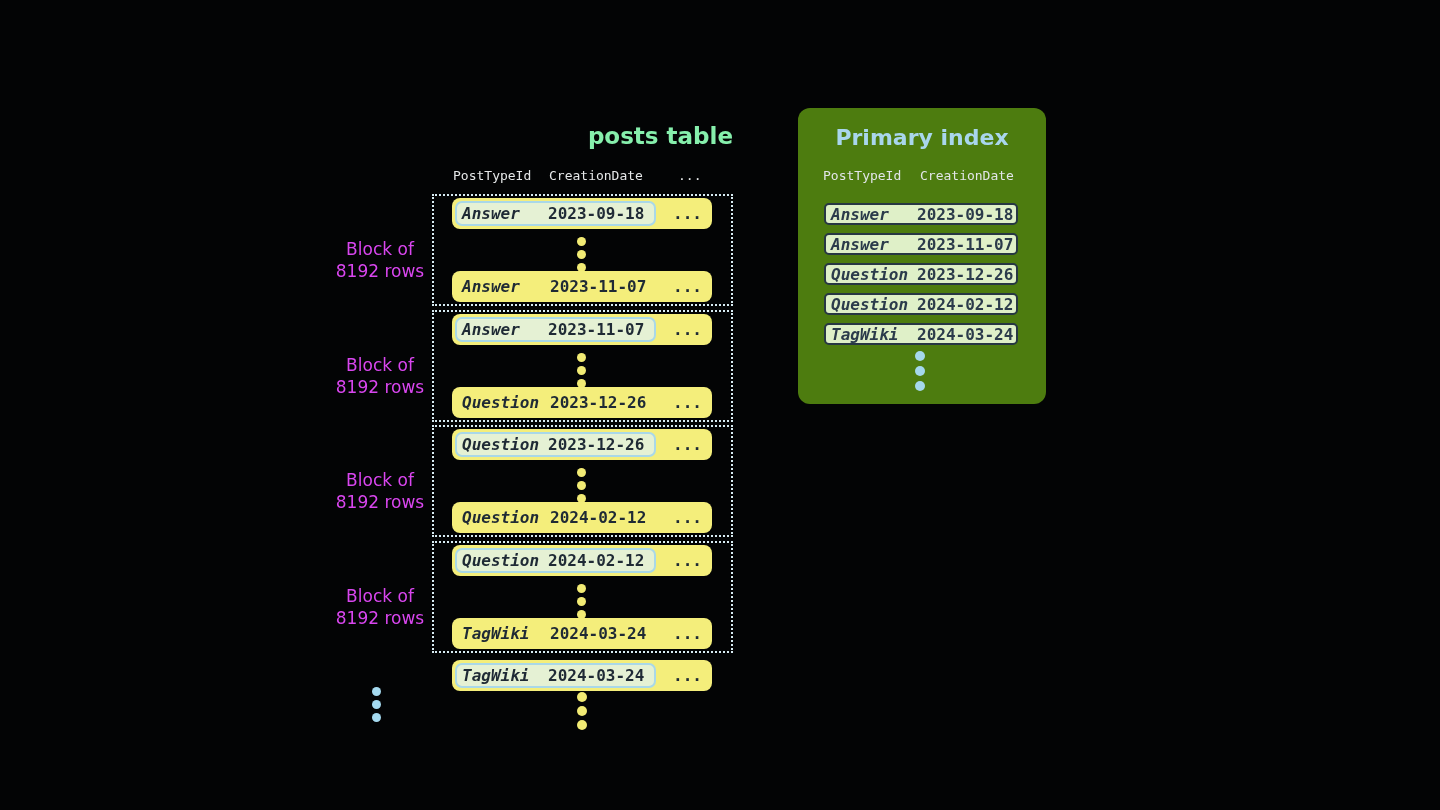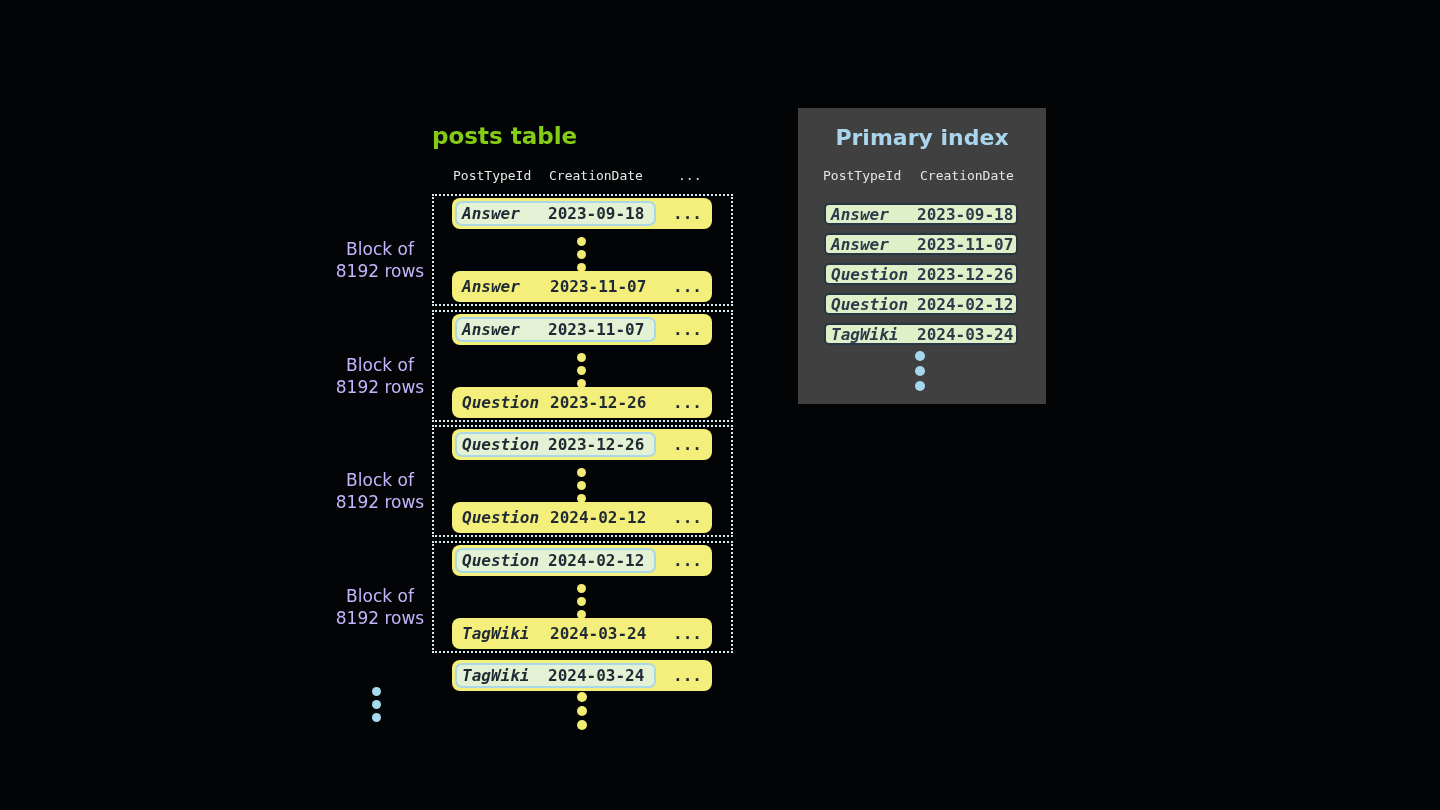--- a/index.html
+++ b/index.html
@@ -1,33 +1,33 @@
 <!DOCTYPE html>
 <html><head>
 <meta charset="utf-8">
 <style>
   html,body{margin:0;padding:0;background:#030405;}
   body{width:1440px;height:810px;position:relative;overflow:hidden;
        font-family:"DejaVu Sans",sans-serif;}
   .abs{position:absolute;}
 
   
-  .posts-title{left:432px;top:122px;width:301px;text-align:left;
-    font-size:23px;font-weight:600;color:#84cc16;line-height:28px;}
+  .posts-title{left:432px;top:122px;width:301px;text-align:right;
+    font-size:23px;font-weight:600;color:#86efac;line-height:28px;}
   .posts-header{left:432px;top:168px;width:301px;height:16px;
     font-family:"DejaVu Sans Mono",monospace;font-size:13px;color:#e6e8e9;}
   .posts-header span{position:absolute;top:0;line-height:16px;}
   .ph-c1{left:21px;} .ph-c2{left:117px;} .ph-el{left:246px;}
 
   .block{left:432px;width:301px;height:112px;box-sizing:border-box;
     border:2px dotted #d7ebf2;}
   .b1{top:194px;} .b2{top:310px;} .b3{top:425px;} .b4{top:541px;}
 
   .block-label{left:-139px;top:43px;width:170px;text-align:center;
-    font-size:17px;line-height:21.5px;color:#c4b5fd;}
+    font-size:17px;line-height:21.5px;color:#d946ef;}
 
   .row{width:260px;height:31px;background:#f4ee7b;border-radius:8px;
     display:flex;align-items:center;position:absolute;
     font-family:"DejaVu Sans Mono",monospace;font-size:16px;font-weight:bold;
     color:#1f2a35;}
   .row.in-block{left:18px;}
   .row.first{top:2px;} .row.last{bottom:2px;}
   .row .pad{padding-left:10px;display:flex;align-items:center;}
   .cell-type{display:inline-block;width:88px;font-style:italic;}
   .row-el{position:absolute;right:10px;}
@@ -42,22 +42,22 @@
   .blockdots{left:143px;top:41px;}
   .blockdots .dot{width:9px;height:9px;background:#f2eb74;}
 
   .tail-row{left:452px;top:660px;}
   .taildots{left:577px;top:692px;gap:4px;}
   .taildots .dot{width:10px;height:10px;background:#f2eb74;}
   .moreblocksdots{left:372px;top:687px;gap:4px;}
   .moreblocksdots .dot{width:9px;height:9px;background:#a5daf0;}
 
   
-  .panel{left:798px;top:108px;width:248px;height:296px;background:#404040;
-    border-radius:0;}
+  .panel{left:798px;top:108px;width:248px;height:296px;background:#4d7c0f;
+    border-radius:12px;}
   .panel-title{left:0;top:16px;width:248px;text-align:center;font-size:22px;
     font-weight:600;color:#a9d6ec;line-height:28px;}
   .panel-header{left:0;top:60px;width:248px;height:16px;
     font-family:"DejaVu Sans Mono",monospace;font-size:13px;color:#e2e6e8;}
   .panel-header span{position:absolute;top:0;line-height:16px;}
   .ih-c1{left:25px;} .ih-c2{left:122px;}
 
   .irow{position:absolute;left:26px;width:194px;height:22px;box-sizing:border-box;
     background:#dff0c8;border:2px solid #273743;border-radius:5px;
     display:flex;align-items:center;padding-left:5px;

